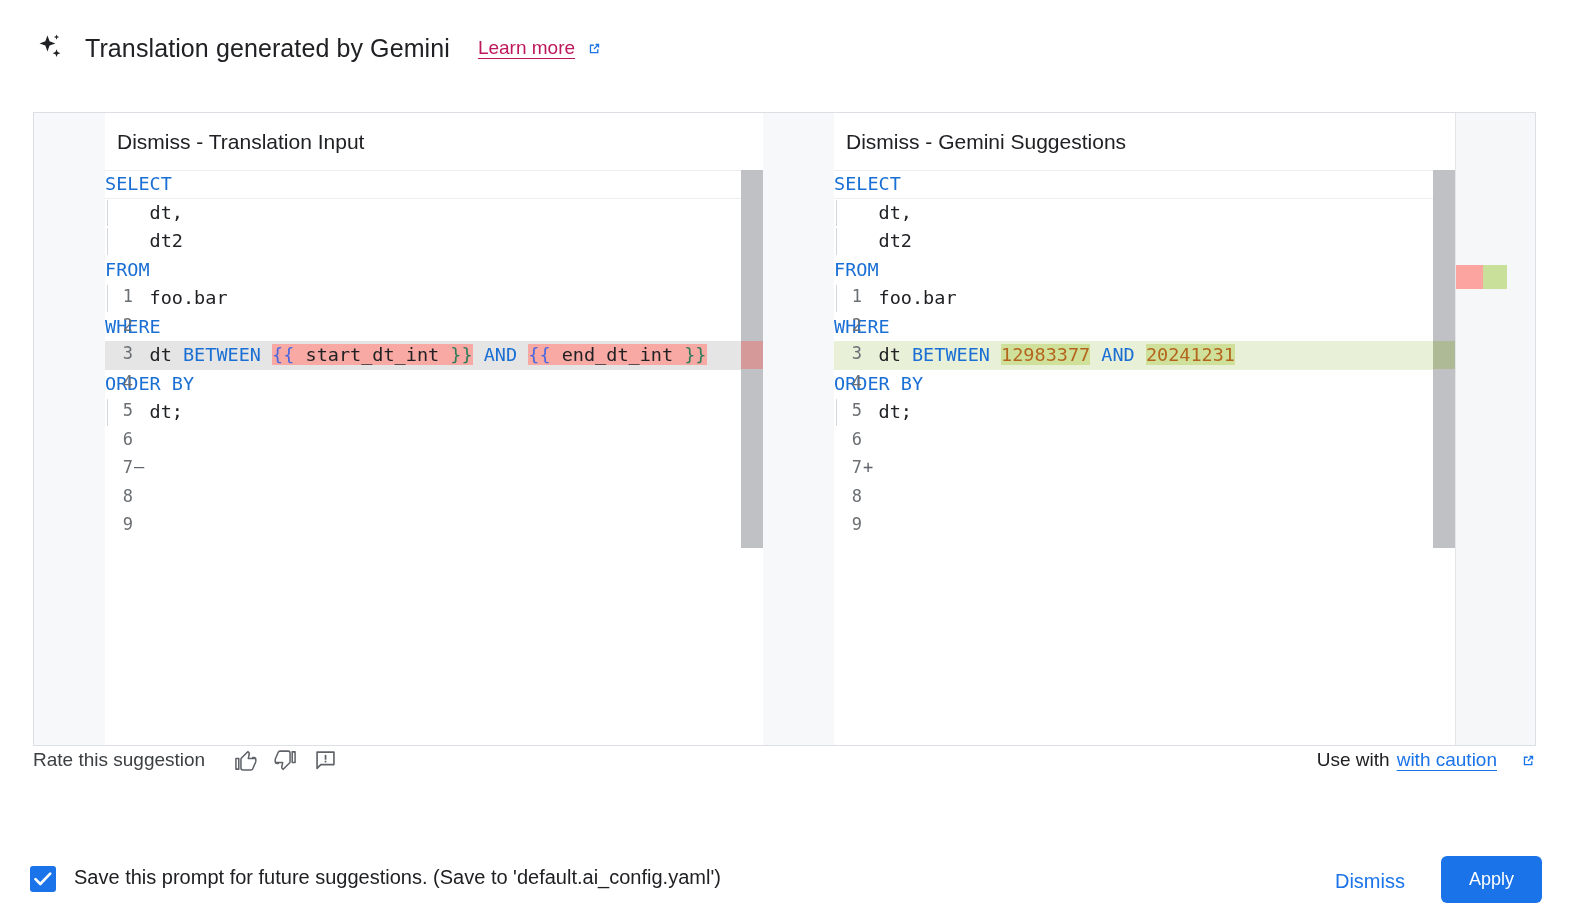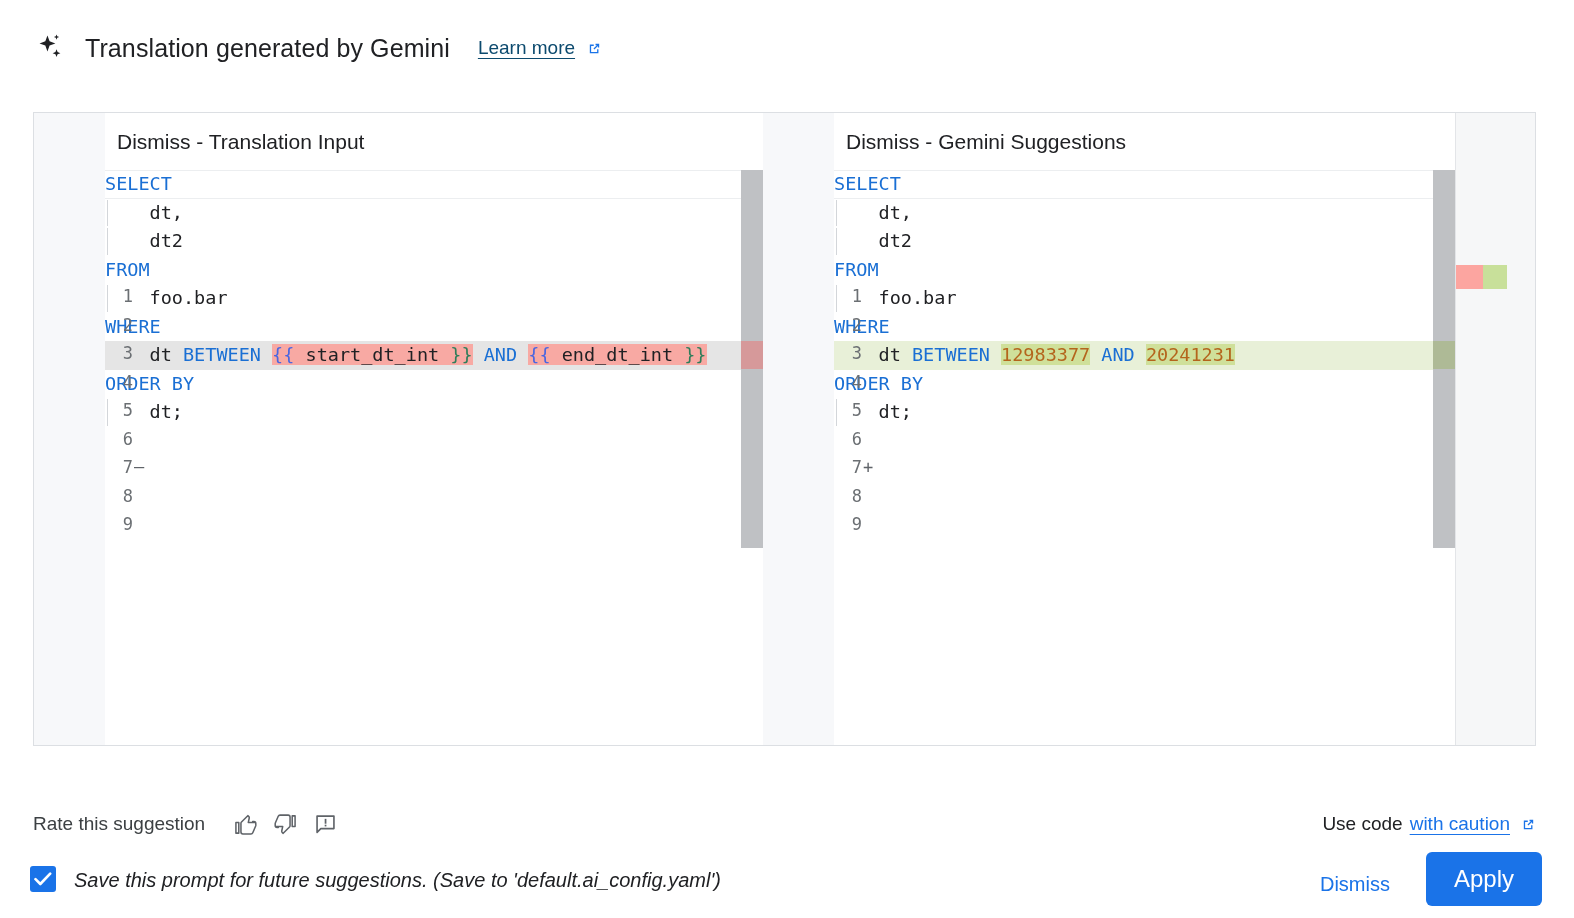--- a/index.html
+++ b/index.html
@@ -19,21 +19,21 @@
     height: 48px;
   }
   .spark-icon { width: 34px; height: 34px; display: block; margin-right: 18px; flex: none; }
   .header-title {
     font-size: 25px; color: #202124; letter-spacing: .1px;
     white-space: nowrap;
   }
   .learn-more {
     margin-left: 28px;
     display: inline-flex; align-items: center; gap: 12px;
-    color: #0c4a6e; font-size: 19px; cursor: pointer;
+    color: #be185d; font-size: 19px; cursor: pointer;
     text-decoration: none;
     justify-content: center;
   }
   .learn-more .lm-text { text-decoration: underline; text-underline-offset: 4px; }
   .ext-icon { width: 15px; height: 15px; display: block; }
 
   
   .editor {
     position: absolute; left: 33px; top: 112px;
     width: 1503px; height: 634px;
@@ -120,61 +120,61 @@
   .overview {
     width: 80px; flex: none; position: relative;
     background: #f6f7f8; border-left: 1px solid #e3e5e8;
   }
   .ov-block { position: absolute; height: 24px; top: 152px; }
   .ov-block.red   { left: 0px;  width: 27px; background: #fca5a0; }
   .ov-block.green { left: 27px; width: 24px; background: #c8e09a; }
 
   
   .rate-row {
-    position: absolute; left: 33px; top: 804px; width: 1503px; height: 40px;
+    position: absolute; left: 33px; top: 740px; width: 1503px; height: 40px;
     display: flex; align-items: center; justify-content: space-between;
   }
   .rate-left { display: flex; align-items: center; gap: 0; }
   .rate-label { font-size: 19px; color: #3c4043; margin-right: 24px; }
   .icon-btn {
     width: 32px; height: 32px; margin-right: 8px;
     display: flex; align-items: center; justify-content: center;
     cursor: pointer; background: transparent; border: none; padding: 0;
   }
   .icon-btn svg { width: 23px; height: 23px; display: block; }
 
   .rate-right { display: flex; align-items: center; font-size: 19px; color: #202124; }
   .caution-link {
     margin-left: 7px; color: #1a73e8; cursor: pointer;
-    display: inline-flex; align-items: center; gap: 11px;
+    display: inline-flex; align-items: center; gap: 24px;
   }
   .caution-link .cl-text { text-decoration: underline; text-underline-offset: 4px; }
 
   
   .bottom {
     position: absolute; left: 0; top: 840px; width: 1574px; height: 78px;
     display: flex; align-items: center;
   }
-  .save-wrap { position: absolute; left: 30px; display: flex; align-items: flex-end; font-style: italic; }
+  .save-wrap { position: absolute; left: 30px; display: flex; align-items: flex-start; }
   .checkbox {
     width: 26px; height: 26px; border-radius: 3px;
     background: #1a73e8; position: relative; flex: none; cursor: pointer;
   }
   .checkbox svg { position: absolute; left: 4px; top: 5px; width: 18px; height: 16px; }
   .save-text { margin-left: 18px; font-size: 20px; color: #202124; white-space: nowrap; }
 
   .btns { position: absolute; right: 32px; display: flex; align-items: flex-end; }
   .dismiss-btn {
     background: none; border: none; cursor: pointer;
     color: #1a73e8; font-size: 20px; font-family: "Liberation Sans", sans-serif;
     padding: 10px 14px; margin-right: 22px; border-radius: 4px;
   }
   .apply-btn {
     background: #1a73e8; color: #fff; border: none; cursor: pointer;
-    font-size: 24px; font-family: "Liberation Sans", sans-serif;
+    font-size: 18px; font-family: "Liberation Sans", sans-serif;
     padding: 13px 28px; border-radius: 6px;
   }
 </style>
 </head>
 <body>
 
 <div class="page">
 
   <div class="header">
     <span class="spark-icon">
@@ -293,21 +293,21 @@
         <span style="display:flex">
           <svg viewBox="0 0 24 24" aria-hidden="true">
             <path d="M3.2 3.2h17.6v13.1H7.1L3.2 20.2z" fill="none" stroke="#5f6368" stroke-width="1.7" stroke-linejoin="round"></path>
             <rect x="11.15" y="6.1" width="1.8" height="5.1" fill="#5f6368"></rect>
             <rect x="11.15" y="12.2" width="1.8" height="1.8" fill="#5f6368"></rect>
           </svg>
         </span>
       </button>
     </div>
     <div class="rate-right">
-      <span>Use code</span>
+      <span>Use with</span>
       <span class="caution-link">
         <span class="cl-text">with caution</span>
         <span style="display:flex">
           <svg class="ext-icon" viewBox="0 0 16 16" aria-hidden="true">
             <path d="M3 3.8h4.2v1.4H4.4v6.4h6.4V8.8h1.4V13H3z" fill="#1a73e8"></path>
             <path d="M9.1 3h3.9v3.9h-1.4V5.4L7.9 9 6.9 8l3.6-3.6H9.1z" fill="#1a73e8"></path>
           </svg>
         </span>
       </span>
     </div>

